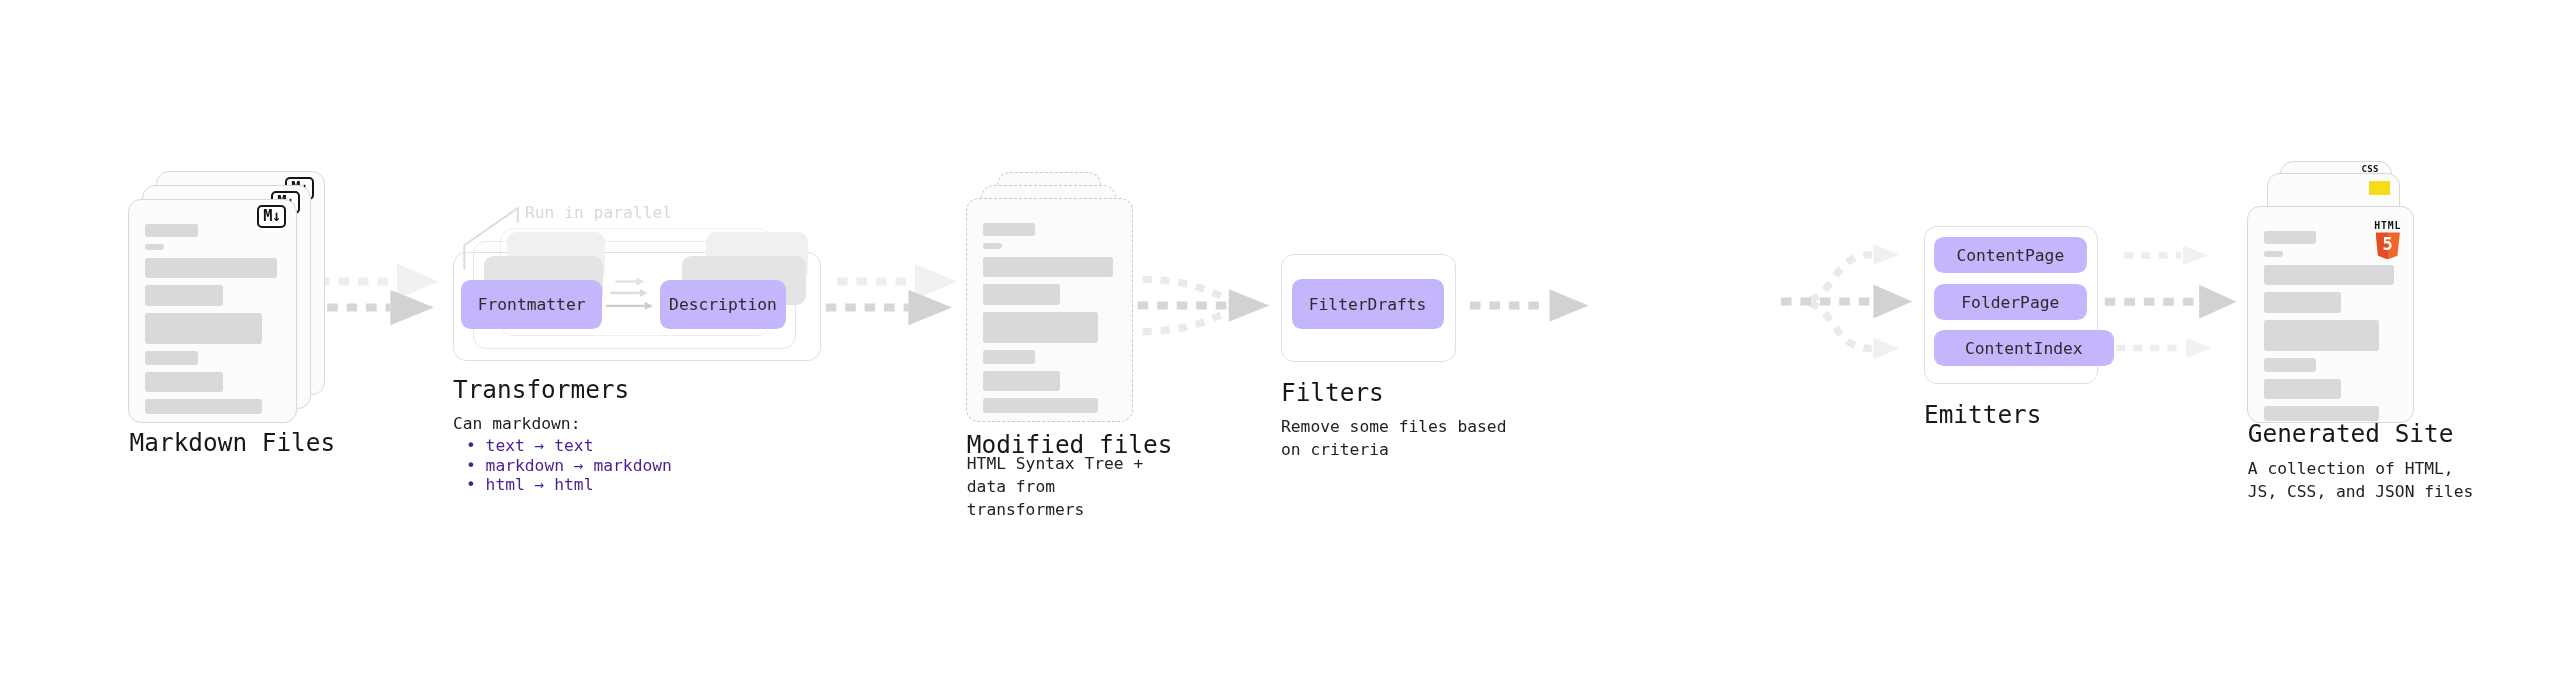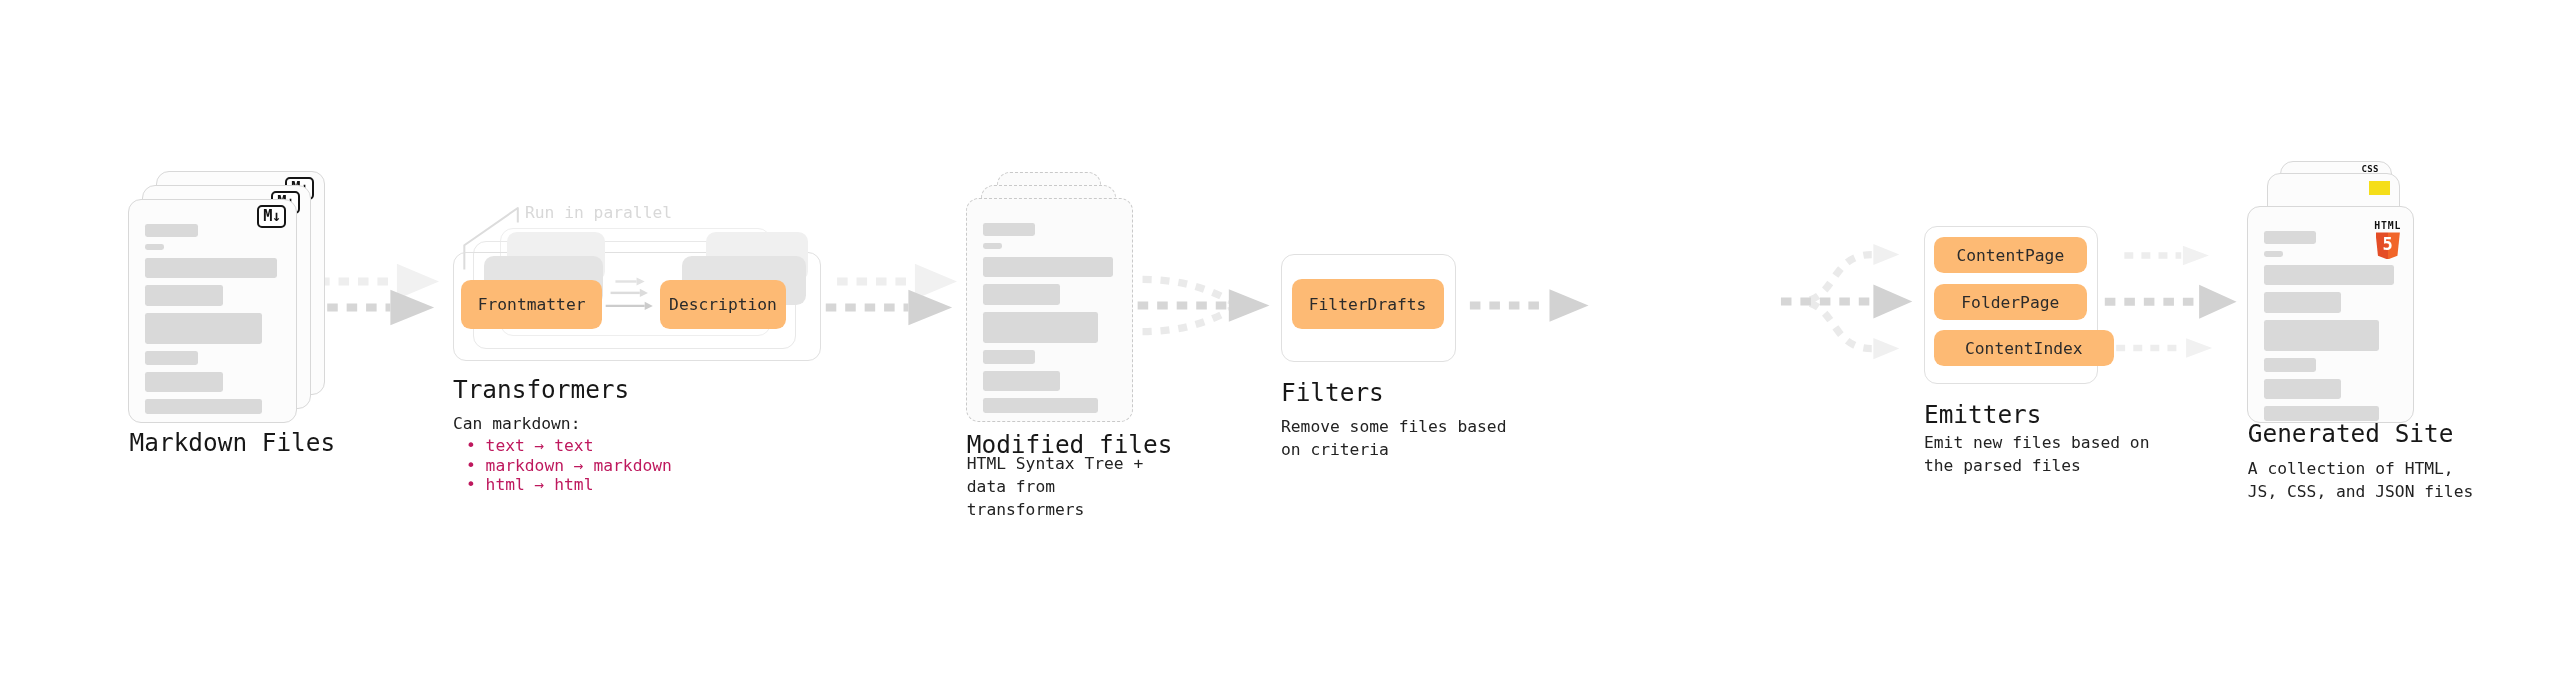--- a/index.html
+++ b/index.html
@@ -11,28 +11,28 @@
   .doc-card.solid{border:1.6px solid #d8d8d8;}
   .doc-card.dashed{border:1.6px dashed #c9c9c9;background:#fbfbfb;}
   .bars{position:absolute;left:16.3px;right:16.3px;top:24.4px;}
   .bar{background:#d9d9d9;border-radius:2.4px;margin-bottom:7.3px;}
   .md-badge{position:absolute;top:4.9px;right:9.8px;border:2.4px solid #151515;border-radius:4.9px;
             background:#ffffff;color:#151515;font-weight:bold;font-size:15.4px;line-height:1;
             padding:2.4px 4.1px 1.6px 4.1px;letter-spacing:-0.8px;}
   .frame{position:absolute;border:1.6px solid #e0e0e0;border-radius:13px;background:transparent;}
   .frame.g1{border-color:#e8e8e8;}
   .frame.g2{border-color:#eeeeee;}
-  .pill{position:absolute;background:#fdba74;border-radius:9.8px;color:#2b2b2b;font-size:16.3px;
+  .pill{position:absolute;background:#c4b5fd;border-radius:9.8px;color:#2b2b2b;font-size:16.3px;
         display:flex;align-items:center;justify-content:center;white-space:nowrap;}
   .pill.g1{background:#e4e4e4;}
   .pill.g2{background:#f0f0f0;}
   .stage-title{position:absolute;font-size:24.4px;color:#171717;white-space:nowrap;}
   .stage-sub{position:absolute;font-size:16.3px;line-height:23px;color:#222222;white-space:pre-line;}
   .note-head{position:absolute;font-size:16.3px;color:#1d1d1d;white-space:nowrap;}
-  .bullet{position:absolute;font-size:16.3px;color:#be185d;white-space:nowrap;}
+  .bullet{position:absolute;font-size:16.3px;color:#4c1d95;white-space:nowrap;}
   .annotation{position:absolute;font-size:16.3px;color:#d8d8d8;white-space:nowrap;}
   .css-badge{position:absolute;top:3.3px;right:8.1px;width:24.4px;text-align:center;}
   .css-badge .word{font-size:9px;font-weight:bold;color:#111;letter-spacing:0.4px;line-height:1;}
   .css-underline{height:3.3px;width:21px;margin:0.8px auto 0;background:var(--css-blue,#2d62ea);}
   .js-badge{position:absolute;top:6.5px;right:9.8px;width:21px;height:14px;background:var(--js-yellow,#f5de19);}
   .html5-logo{position:absolute;top:8.1px;right:9.8px;width:31px;text-align:center;margin-top:6px;}
   .html5-logo .word{font-size:9.8px;font-weight:bold;color:#111;letter-spacing:0.8px;line-height:1;}
   .shield{width:24.4px;height:27px;margin:1.6px auto 0;
           background:linear-gradient(90deg,var(--html5-orange,#e44d26) 50%,var(--html5-orange-light,#f16529) 50%);
           clip-path:polygon(0 0,100% 0,90% 86%,50% 100%,10% 86%);
@@ -162,22 +162,20 @@
     <line x1="6" y1="71" x2="118" y2="71" stroke="#d6d6d6" stroke-width="10" stroke-dasharray="13 11"></line>
     <polygon points="120,50 168,71 120,92" fill="#d2d2d2"></polygon>
   </svg>
 
   <div class="grp" style="left:1924px;top:226px;width:244px;height:252px">
     <div class="frame" style="left:0;top:0;width:172px;height:156px"></div>
     <div class="pill" style="left:9.8px;top:11.4px;width:153px;height:36px">ContentPage</div>
     <div class="pill" style="left:9.8px;top:58px;width:153px;height:36px">FolderPage</div>
     <div class="pill" style="left:9.8px;top:104px;width:180px;height:36px">ContentIndex</div>
     <div class="stage-title" style="left:0;top:174px">Emitters</div>
-    <div class="stage-sub" style="left:0;top:205px">Emit new files based on
-the parsed files</div>
   </div>
 
   <svg class="flow" style="left:2103px;top:244px" width="137" height="122" viewBox="0 0 168 150">
     <line x1="26" y1="14" x2="96" y2="14" stroke="#ededed" stroke-width="8" stroke-dasharray="11 10"></line>
     <polygon points="98,2 130,14 98,26" fill="#f1f1f1"></polygon>
     <line x1="2" y1="71" x2="116" y2="71" stroke="#d6d6d6" stroke-width="10" stroke-dasharray="13 11"></line>
     <polygon points="118,50 164,71 118,92" fill="#d2d2d2"></polygon>
     <line x1="16" y1="128" x2="100" y2="128" stroke="#ededed" stroke-width="8" stroke-dasharray="11 10"></line>
     <polygon points="102,116 134,128 102,140" fill="#f1f1f1"></polygon>
   </svg>

